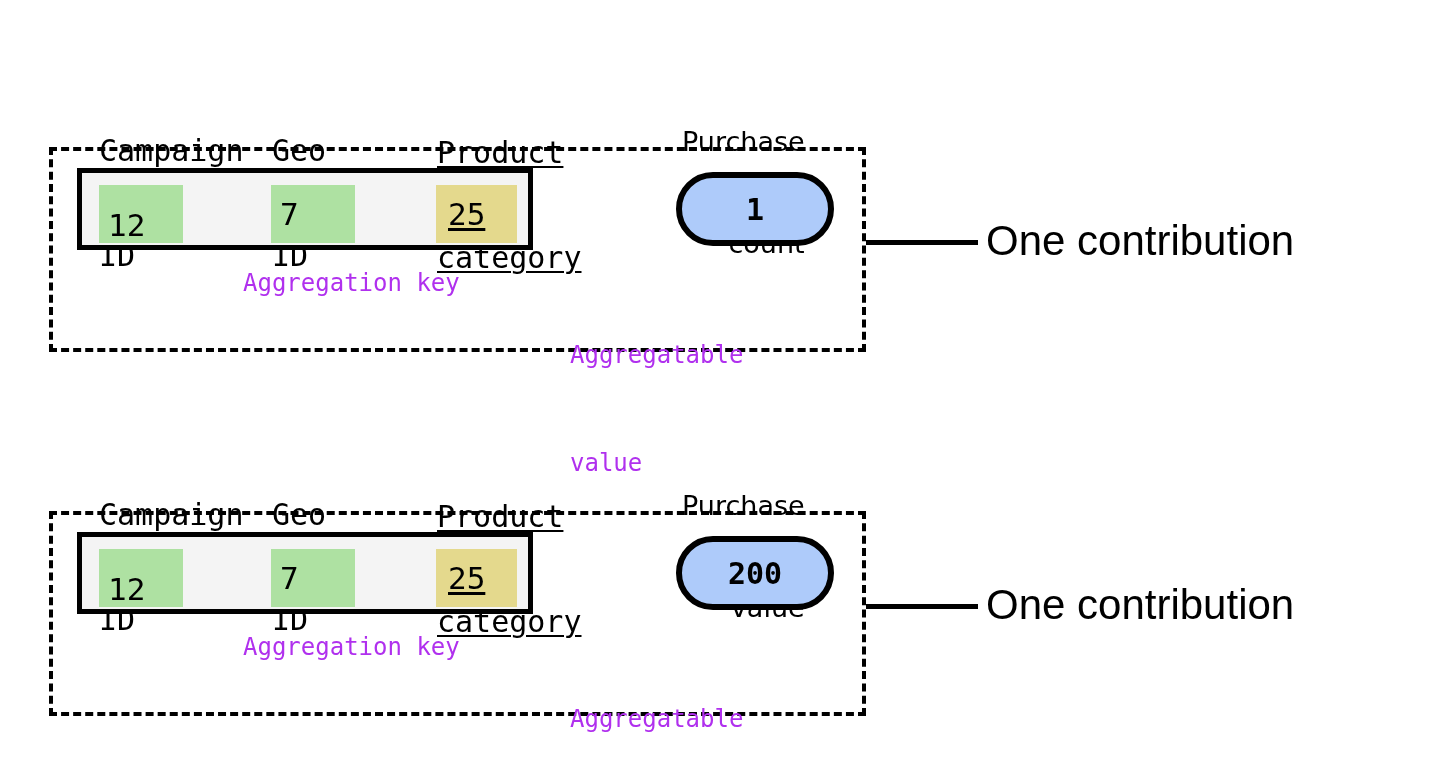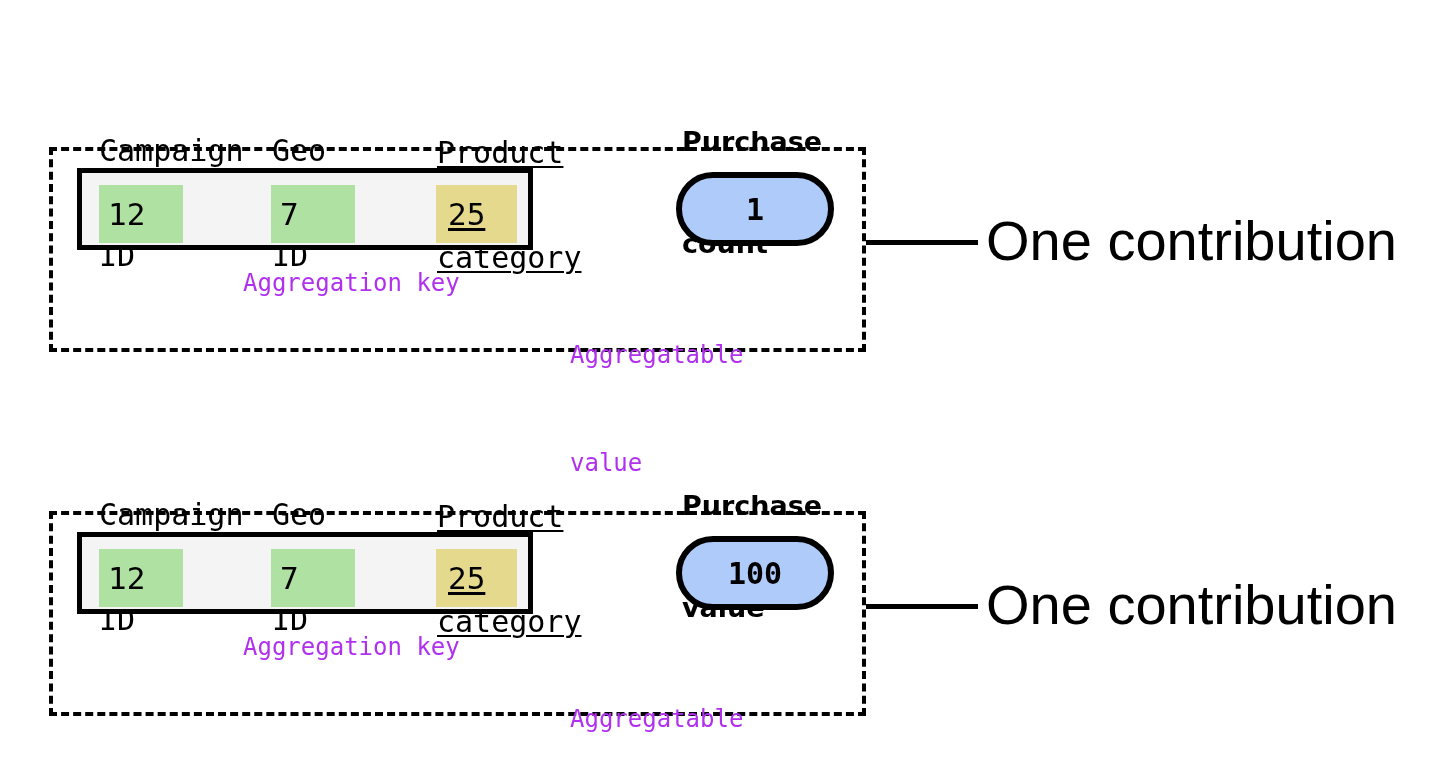--- a/index.html
+++ b/index.html
@@ -58,25 +58,26 @@
     text-decoration: underline;
     text-underline-offset: 3px;
     text-decoration-thickness: 2px;
   }
 
   .col-head-bold {
     position: absolute;
     left: 682px;
     top: 57px;
     font-family: "DejaVu Sans", sans-serif;
-    font-weight: bold;
+    font-weight: normal;
     font-size: 27px;
     line-height: 34px;
     color: #000000;
     white-space: pre;
+    text-align: right;
   }
   .col-head-bold .ln { display: block; }
 
   
   .dashed-box {
     position: absolute;
     left: 49px;
     top: 147px;
     width: 817px;
     height: 205px;
@@ -102,21 +103,21 @@
     height: 58px;
     box-sizing: border-box;
     font-family: "DejaVu Sans Mono", monospace;
     font-size: 31px;
     color: #000000;
     display: flex;
     align-items: center;
     padding-left: 9px;
     white-space: pre;
   }
-  .cell.c-campaign { left: 17px;  width: 84px; background: #aee1a2; }
+  .cell.c-campaign { left: 17px;  width: 84px; background: #aee1a2; align-items: flex-end; }
   .cell.c-geo      { left: 189px; width: 84px; background: #aee1a2; }
   .cell.c-product  { left: 354px; width: 81px; background: #e4d98d; padding-left: 12px; }
   .cell.c-product .v {
     text-decoration: underline;
     text-underline-offset: 3px;
     text-decoration-thickness: 3px;
   }
 
   
   .purple {
@@ -168,21 +169,21 @@
     top: 240px;
     width: 112px;
     height: 5px;
     background: #000000;
   }
   .callout {
     position: absolute;
     left: 986px;
     top: 212px;
     font-family: "Liberation Sans", sans-serif;
-    font-size: 56px;
+    font-size: 42px;
     line-height: 58px;
     color: #000000;
     white-space: pre;
   }
 </style>
 </head>
 <body>
 
 <div class="canvas">
 
@@ -274,20 +275,20 @@
     </div>
 
     <div class="purple agg-key">Aggregation key</div>
 
     <div class="purple agg-val">
       <span class="ln">Aggregatable</span>
       
     </div>
 
     <div class="pill">
-      <span>100</span>
+      <span>200</span>
     </div>
 
     <div class="leader"></div>
     <div class="callout">One contribution</div>
   </div>
 
 </div>
 
 </body></html>

